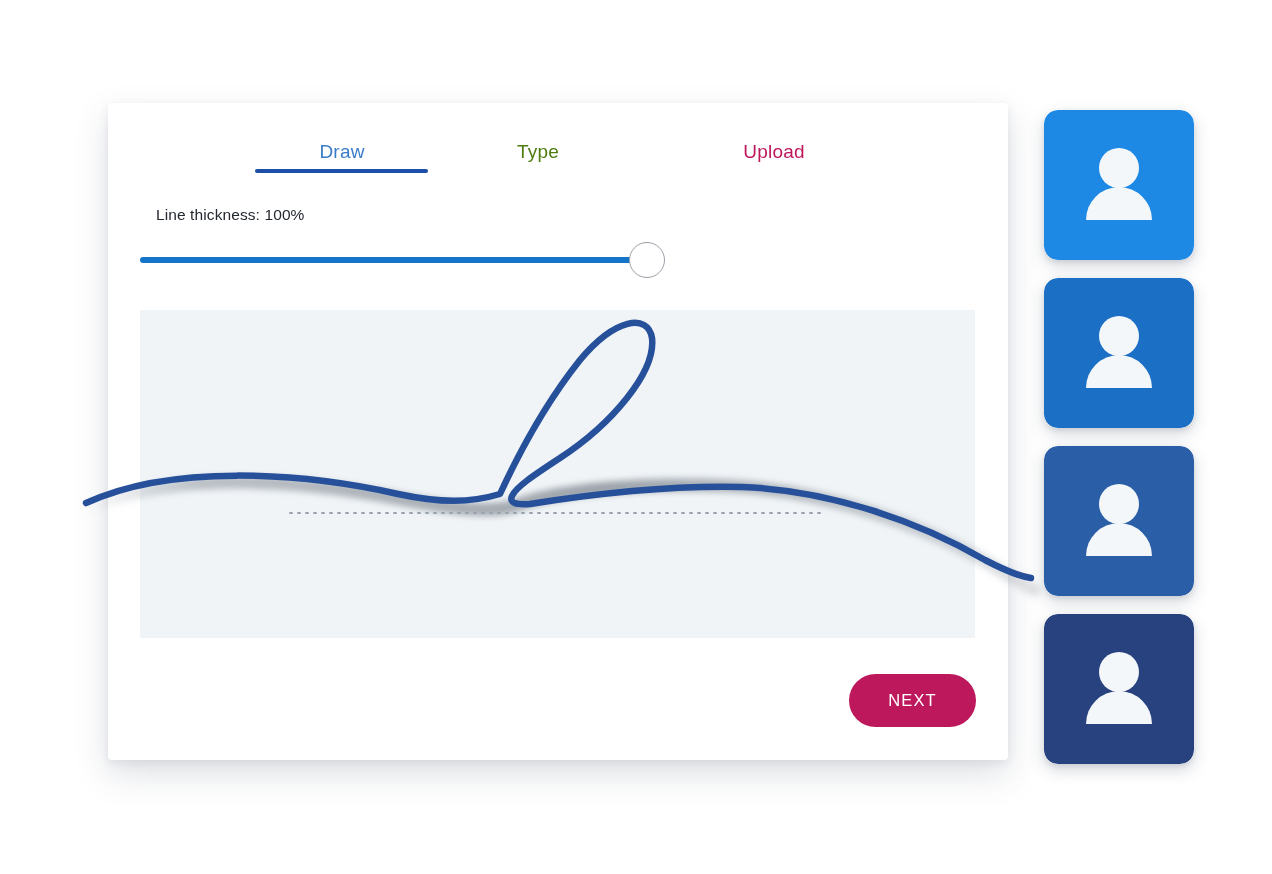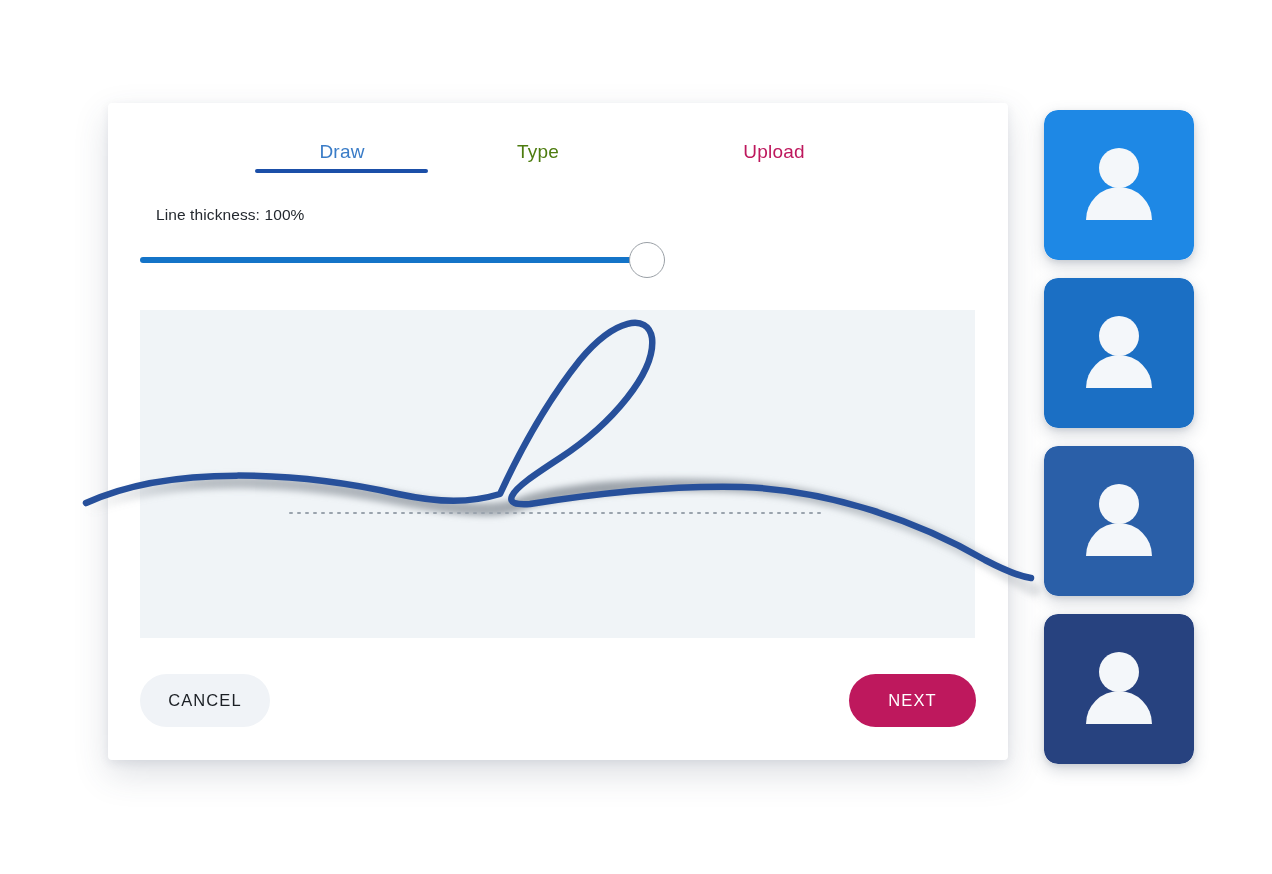--- a/index.html
+++ b/index.html
@@ -198,21 +198,20 @@
     <div id="thickness-block">
       <div id="thickness-label">Line thickness: 100%</div>
       <div id="slider-row">
         <div id="slider-track"></div>
         <div id="slider-thumb"></div>
       </div>
     </div>
 
     <div id="signature-canvas"></div>
 
-    <button id="cancel-button">CANCEL</button>
     <button id="next-button">NEXT</button>
   </div>
 
   <svg id="signature-layer" viewBox="0 0 1272 874">
     <defs>
       <linearGradient id="shadowFadeL" x1="0" y1="0" x2="1" y2="0">
         <stop offset="0" stop-color="#8d949c" stop-opacity="0"></stop>
         <stop offset="0.12" stop-color="#8d949c" stop-opacity="0.55"></stop>
         <stop offset="0.55" stop-color="#8d949c" stop-opacity="0.85"></stop>
         <stop offset="1" stop-color="#8d949c" stop-opacity="0.25"></stop>

